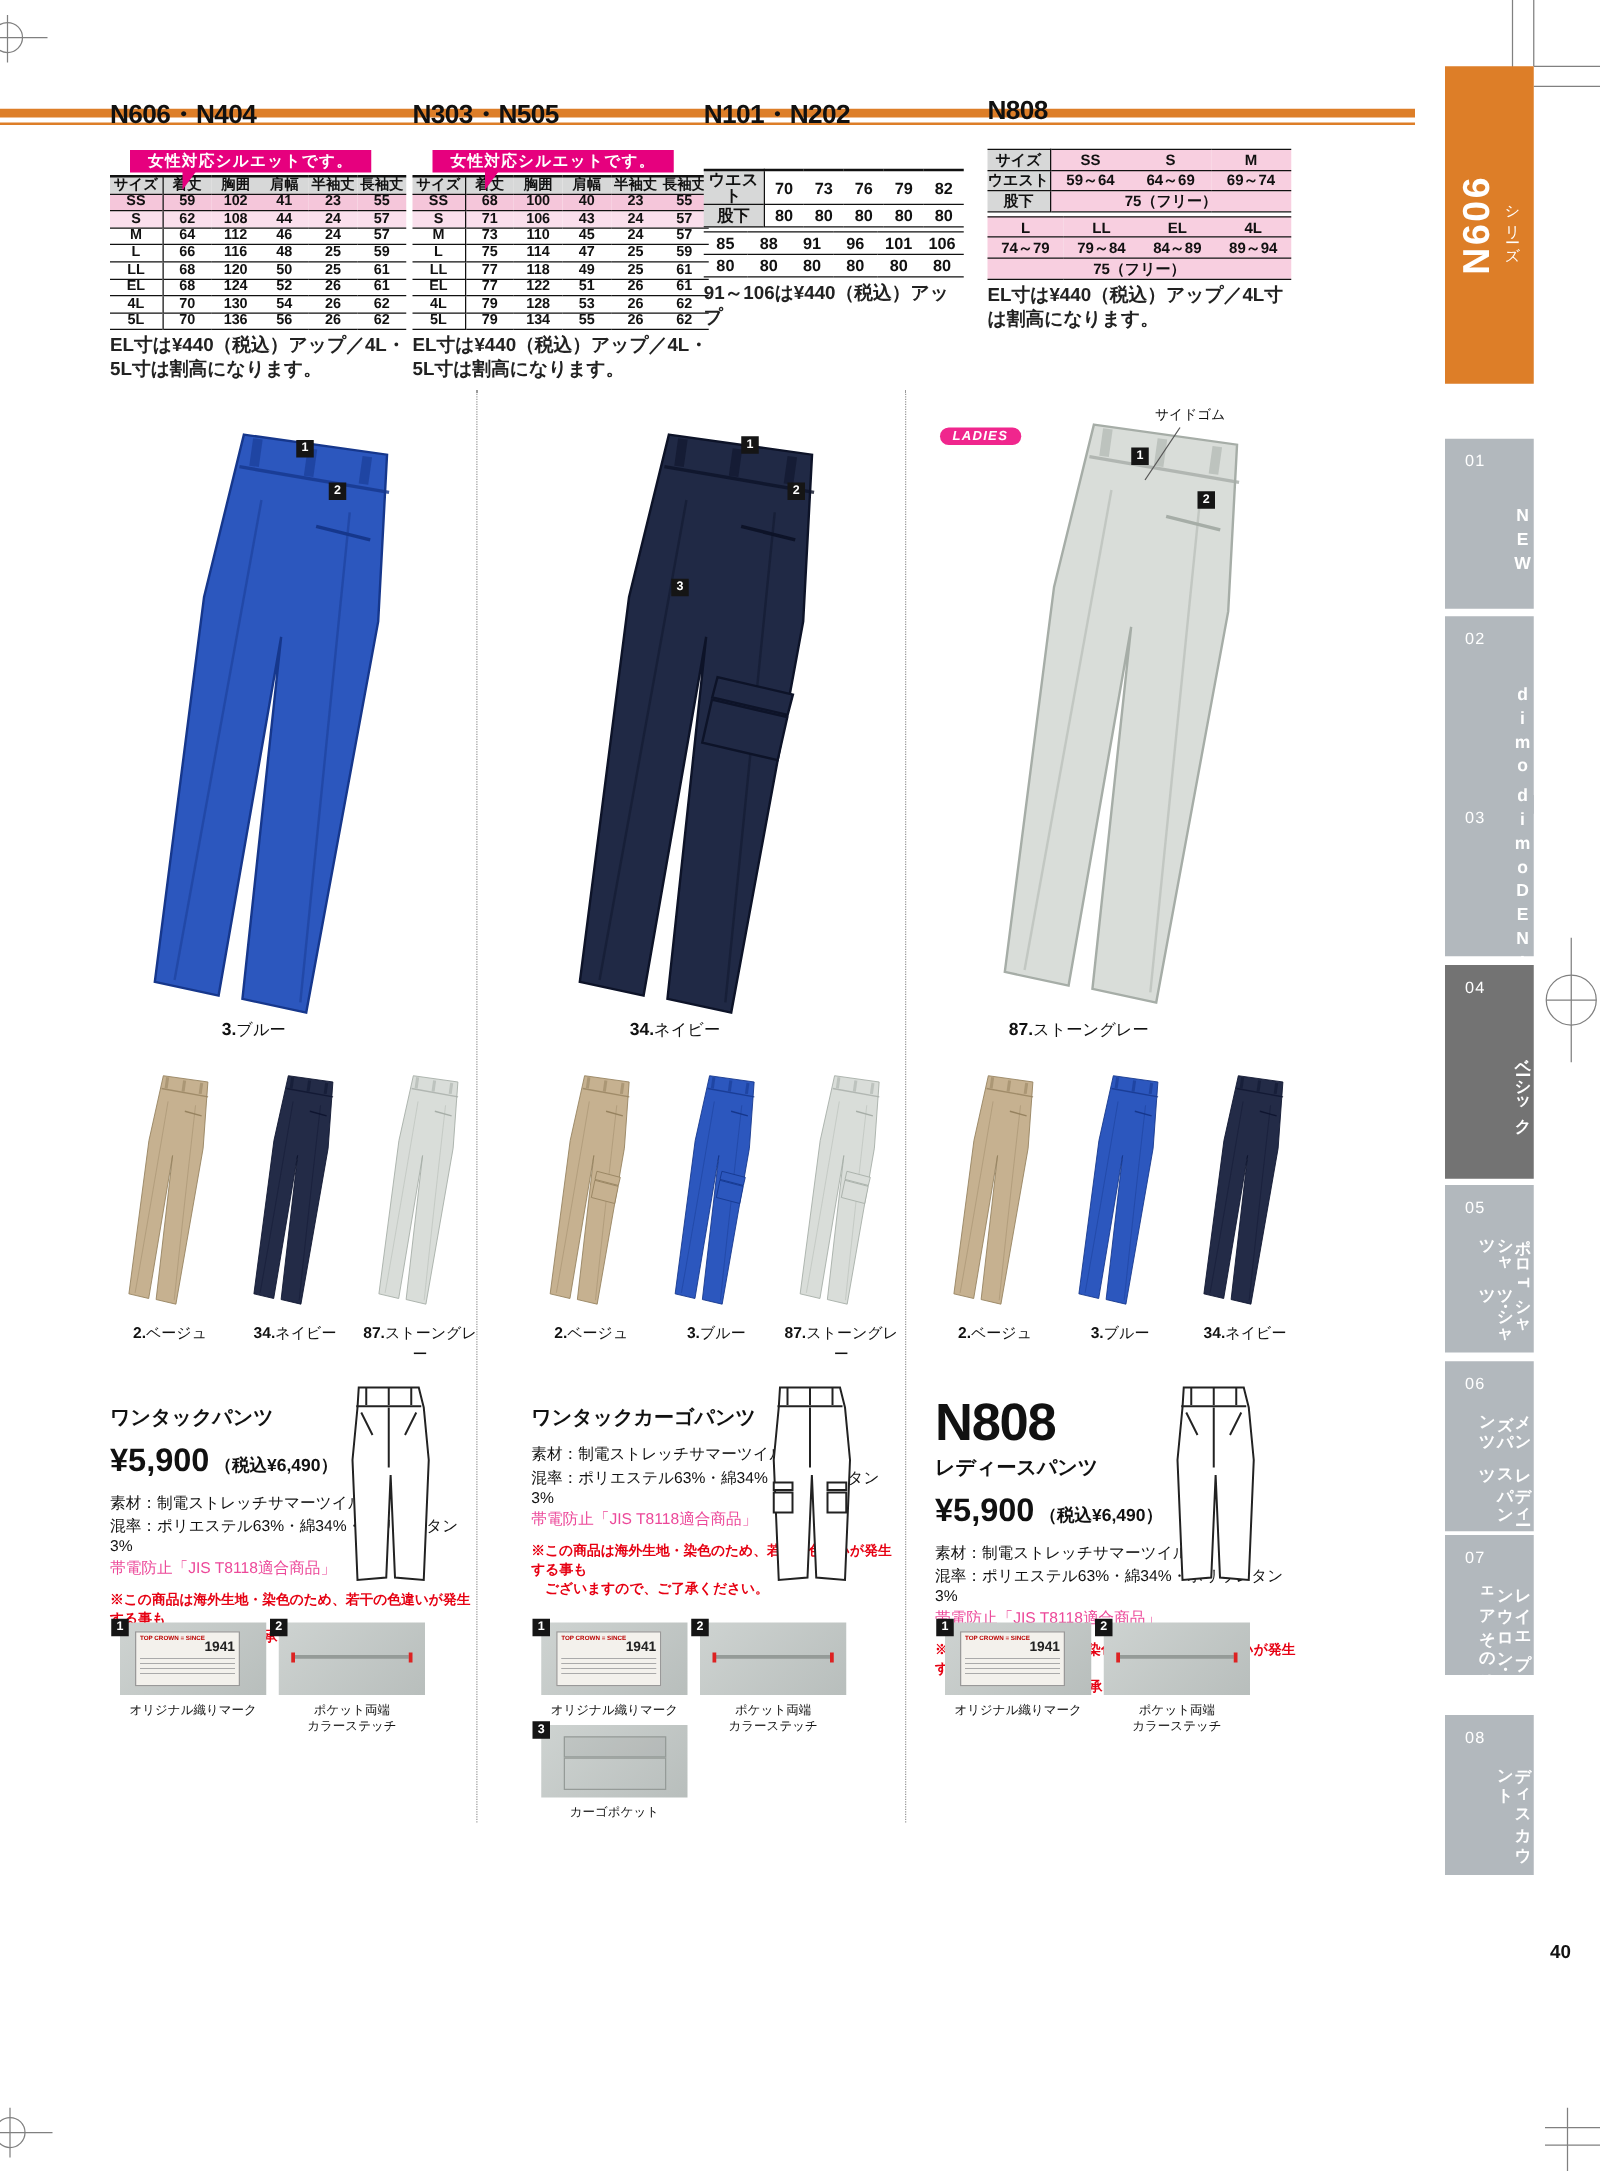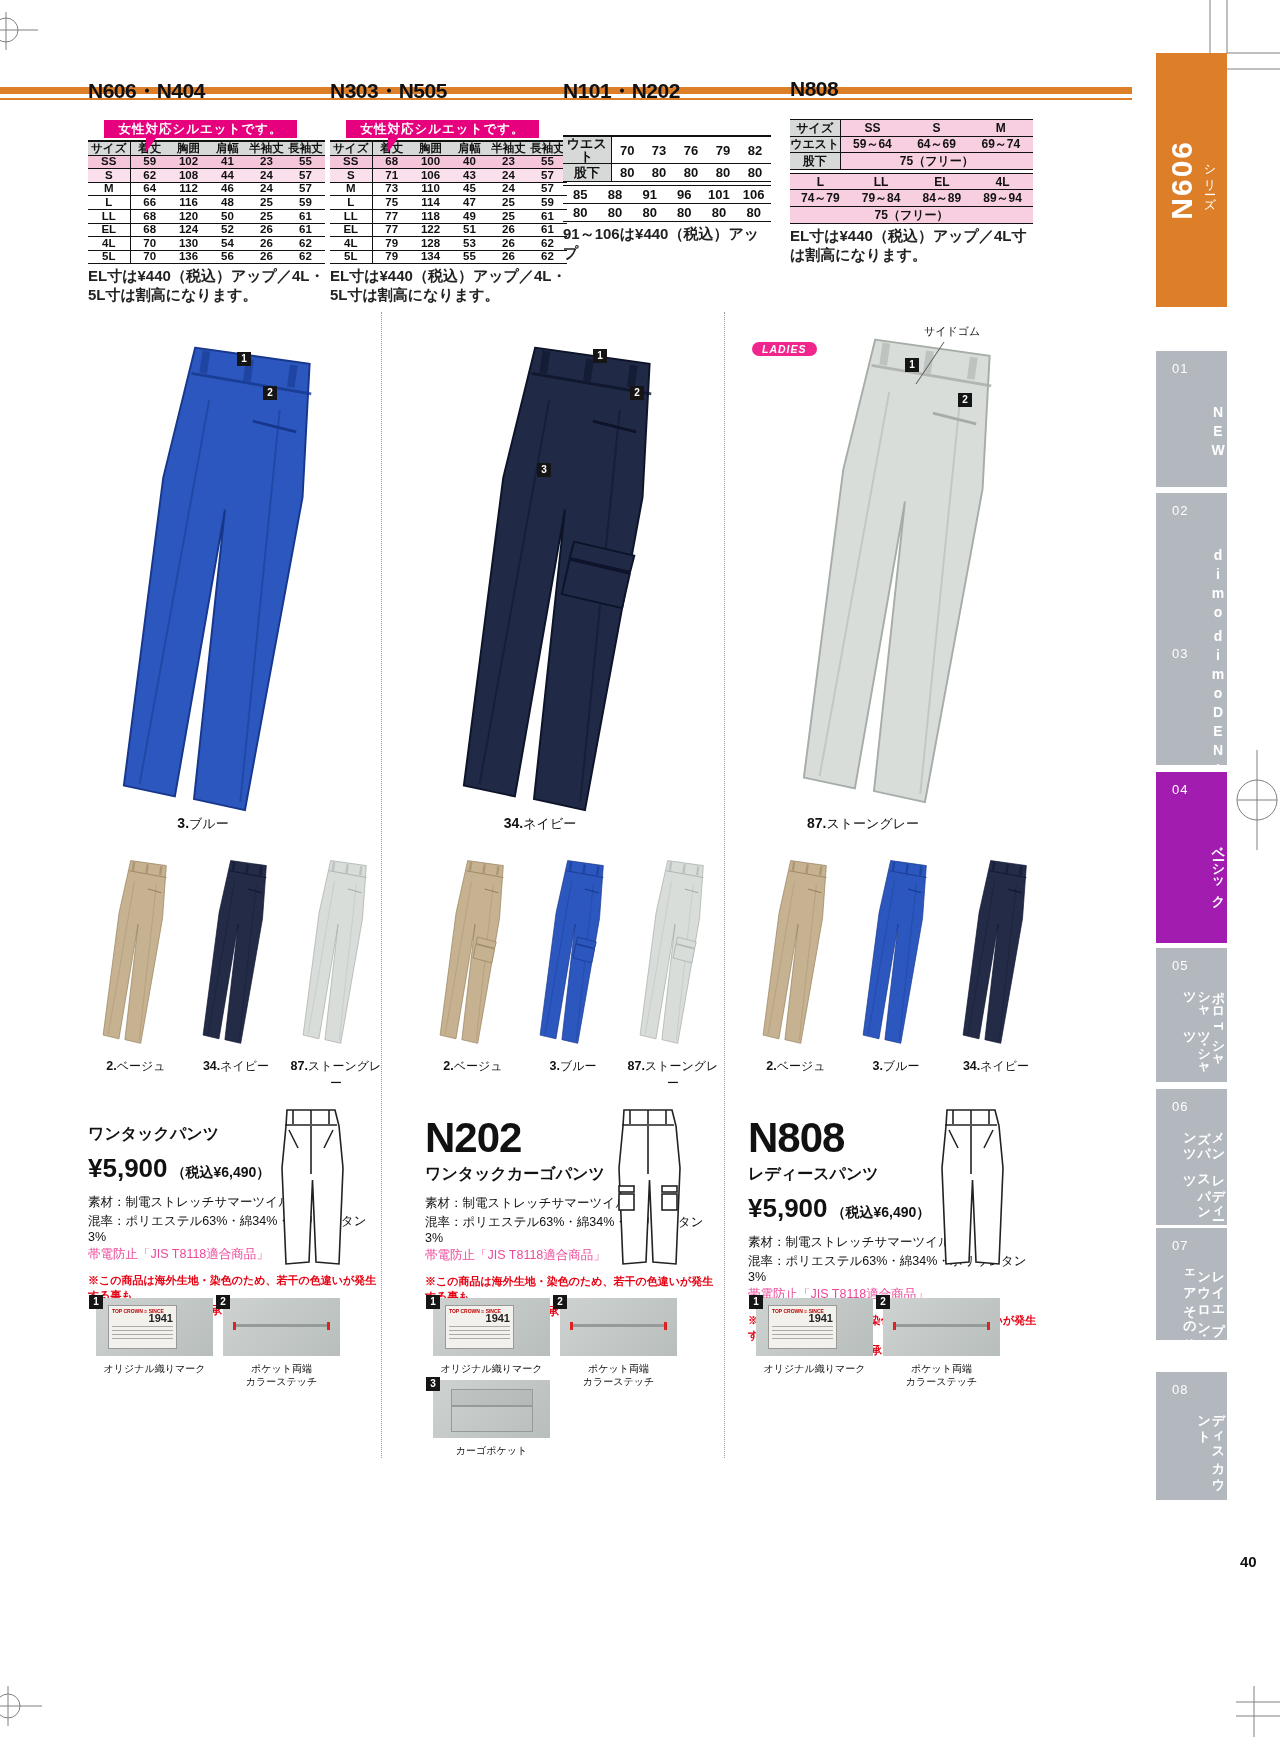--- a/index.html
+++ b/index.html
@@ -85,39 +85,39 @@
   .pnote{color:#e60012;font-size:11px;font-weight:700;margin:10px 0 0;line-height:1.35;}
   .ind{padding-left:11px;}
   .diagram{position:absolute;left:183px;top:-16px;width:80px;height:168px;}
   
   .thumbs{position:absolute;top:986px;left:8px;display:flex;gap:10px;}
   .tblockd{width:117px;}
   .thumb{position:relative;width:117px;height:58px;background:linear-gradient(135deg,#ced3d1,#b8bebc);}
   .thumb .tag{position:absolute;left:-7px;top:-3px;}
   .dcap{font-size:10px;text-align:center;margin:6px 0 0;line-height:1.3;}
   .cargo-block{position:absolute;top:1068px;left:8px;width:117px;}
-  .woven{position:absolute;left:12px;top:7px;width:69px;height:44px;background:#f3f1ec;
+  .woven{position:absolute;left:12px;top:7px;width:84px;height:44px;background:#f3f1ec;
          border:1px solid #999;padding:2px 3px;box-sizing:border-box;}
   .wl1{display:block;font-size:5px;color:#b00;font-weight:700;white-space:nowrap;overflow:hidden;}
   .wl2{display:block;font-size:11px;font-weight:800;color:#222;text-align:right;margin-top:-2px;}
   .wtext{display:block;height:16px;margin-top:2px;
          background:repeating-linear-gradient(#aaa 0 1px,transparent 1px 4px);}
   .welt{position:absolute;left:12px;top:26px;width:92px;height:3px;background:#959b98;}
   .st{position:absolute;top:24px;width:3px;height:8px;background:#d22;}
   .st.l{left:10px;} .st.r{left:104px;}
   .flap{position:absolute;left:18px;top:9px;width:80px;height:15px;background:rgba(0,0,0,0.05);border:1px solid #959b98;}
   .cpkt{position:absolute;left:18px;top:26px;width:80px;height:24px;border:1px solid #959b98;}
   
   #series-box{position:absolute;left:1156px;top:53px;width:71px;height:254px;background:#dd7e28;
               display:flex;align-items:center;justify-content:center;}
   .scode{writing-mode:vertical-rl;transform:rotate(180deg);color:#fff;font-size:30px;font-weight:800;letter-spacing:2px;}
   .slabel{writing-mode:vertical-rl;color:#fff;font-size:12px;margin-left:2px;letter-spacing:2px;}
   #sidebar-tabs{position:absolute;left:1156px;top:351px;width:71px;height:1160px;}
   .tab{position:absolute;left:0;width:71px;background:#b2b8bd;}
-  .tab.active{background:#a21caf;}
+  .tab.active{background:#737373;}
   .tnum{position:absolute;top:10px;left:16px;color:#fff;font-size:13px;letter-spacing:1px;}
   .tlines{position:absolute;top:34px;left:0;right:0;bottom:8px;display:flex;justify-content:center;writing-mode:vertical-rl;}
   .tline{color:#fff;font-size:13px;font-weight:700;margin:0 2px;letter-spacing:1px;line-height:1.1;}
   .tline.latin{text-orientation:upright;letter-spacing:3px;font-size:14px;}
   
   #pagenum{position:absolute;left:1240px;top:1553px;font-size:15px;font-weight:700;}
 </style>
 </head>
 <body>
 
@@ -648,21 +648,20 @@
     <path d="M72,60 C66,240 60,400 56,482" stroke="#a6ada7" stroke-width="2" fill="none" opacity="0.45"></path>
     <path d="M146,60 C152,240 158,400 162,486" stroke="#a6ada7" stroke-width="2" fill="none" opacity="0.45"></path>
     <path d="M118,208 L182,214 L180,232 L116,226 Z" fill="#d9ddd9" stroke="#a6ada7" stroke-width="2"></path>
      <path d="M116,228 L180,234 L177,272 L113,266 Z" fill="#d9ddd9" stroke="#a6ada7" stroke-width="2"></path>
             </svg>
           </div>
         <p class="scap"><b>87.</b><span>ストーングレー</span></p>
       </div>
     </div>
     <div class="info">
-      <h3 class="pcode">N202</h3>
       <p class="pname">ワンタックカーゴパンツ</p>
       <p class="mat mat1">素材：制電ストレッチサマーツイル</p>
       <p class="mat">混率：ポリエステル63%・綿34%・ポリウレタン3%</p>
       <p class="anti">帯電防止「JIS T8118適合商品」</p>
       <p class="pnote"><span>※この商品は海外生地・染色のため、若干の色違いが発生する事も</span><br><span class="ind">ございますので、ご了承ください。</span></p>
       <div class="diagram">
         <svg viewBox="0 0 80 168">
             <g fill="#fff" stroke="#222" stroke-width="1.6">
           <path d="M16,8 L64,8 L68,24 L72,66 L68,162 L45,160 L41.5,78 L38,160 L15,162 L11,66 L15,24 Z"></path>
           <line x1="14" y1="23" x2="66" y2="23"></line>

